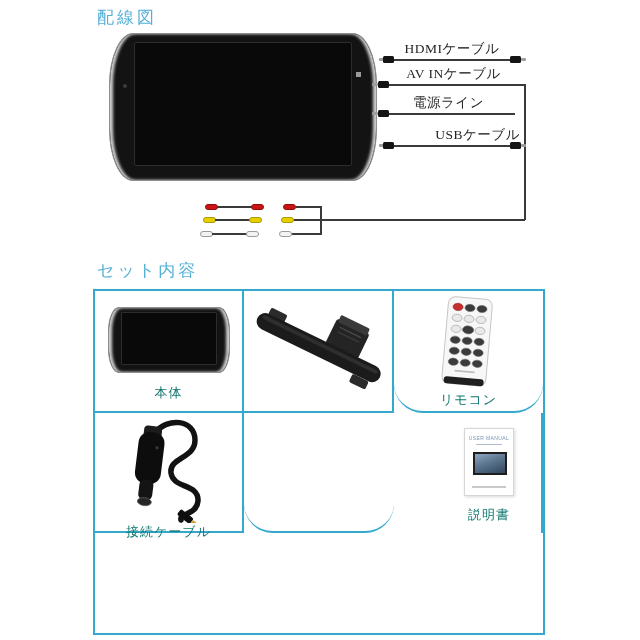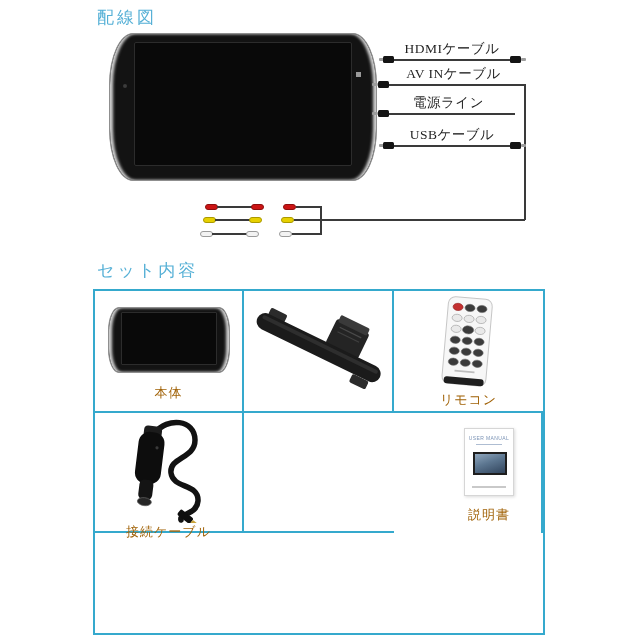--- a/index.html
+++ b/index.html
@@ -38,24 +38,24 @@
   .rca.white  { background:#f3f3f3; border:1px solid #9b9b9b; }
   
   .set-table {
     position:absolute; left:93px; top:289px; width:452px; height:346px;
     border:2px solid #35a9cd; display:grid;
     grid-template-columns:repeat(3,1fr); grid-template-rows:122px 120px 1fr;
     background:#fff;
   }
   .cell { border-right:2px solid #35a9cd; border-bottom:2px solid #35a9cd;
     display:flex; flex-direction:column; align-items:center; padding:4px 4px 9px; }
-  .cell.last-col { border-right:none; }
+  .cell.last-col { border-right:none;border-radius:29px; }
   .cell.last-row { border-bottom:none;padding-left:47px; }
   .cell-icon { flex:1; display:flex; align-items:center; justify-content:center; width:100%; }
-  .cell-label { font-size:13px; color:#a16207; letter-spacing:1px; white-space:nowrap; }
+  .cell-label { font-size:13px; color:#0f766e; letter-spacing:1px; white-space:nowrap; }
   .cell-label.wide { letter-spacing:2.5px; }
   
   .manual { position:relative; width:50px; height:68px; background:#fff;
     border:1px solid #d6d6d6; box-shadow:1px 1px 3px rgba(0,0,0,.15); }
   .m-title { position:absolute; top:6px; left:0; right:0; text-align:center;
     font-size:5px; color:#7b93b5; letter-spacing:.4px;
     font-family:"Liberation Sans",sans-serif; }
   .m-sub  { position:absolute; top:15px; left:11px; right:11px; height:1.5px; background:#aebdd2; }
   .m-img  { position:absolute; top:23px; left:8px; width:34px; height:23px;
     background:linear-gradient(160deg,#8fa6bd 0%,#5c7690 45%,#31445c 100%);
@@ -87,21 +87,21 @@
     <div class="wline" style="left:382px; top:84px; width:143px;"></div>
     <div class="tip" style="left:372px; top:82.5px; width:6px;"></div>
     <div class="plug-black" style="left:378px; top:81px;"></div>
     <div class="wline v" style="left:524px; top:84px; height:136px;"></div>
 
     <div class="clabel" style="left:382px; top:94px; width:133px;">電源ライン</div>
     <div class="wline" style="left:382px; top:113px; width:133px;"></div>
     <div class="tip" style="left:372px; top:111.5px; width:6px;"></div>
     <div class="plug-black" style="left:378px; top:110px;"></div>
 
-    <div class="clabel" style="left:384px; top:126px; width:136px;">USBケーブル</div>
+    <div class="clabel" style="left:384px; top:126px; width:136px;text-align:right;">USBケーブル</div>
     <div class="wline" style="left:384px; top:145px; width:136px;"></div>
     <div class="tip" style="left:379px; top:143.5px; width:5px;"></div>
     <div class="plug-black" style="left:383px; top:142px;"></div>
     <div class="plug-black" style="left:510px; top:142px;"></div>
     <div class="tip" style="left:521px; top:143.5px; width:5px;"></div>
 
     <div class="rca red" style="left:205px; top:203.5px;"></div>
     <div class="wline" style="left:217px; top:206px; width:36px;"></div>
     <div class="rca red" style="left:251px; top:203.5px;"></div>
     <div class="rca yellow" style="left:203px; top:216.5px;"></div>

